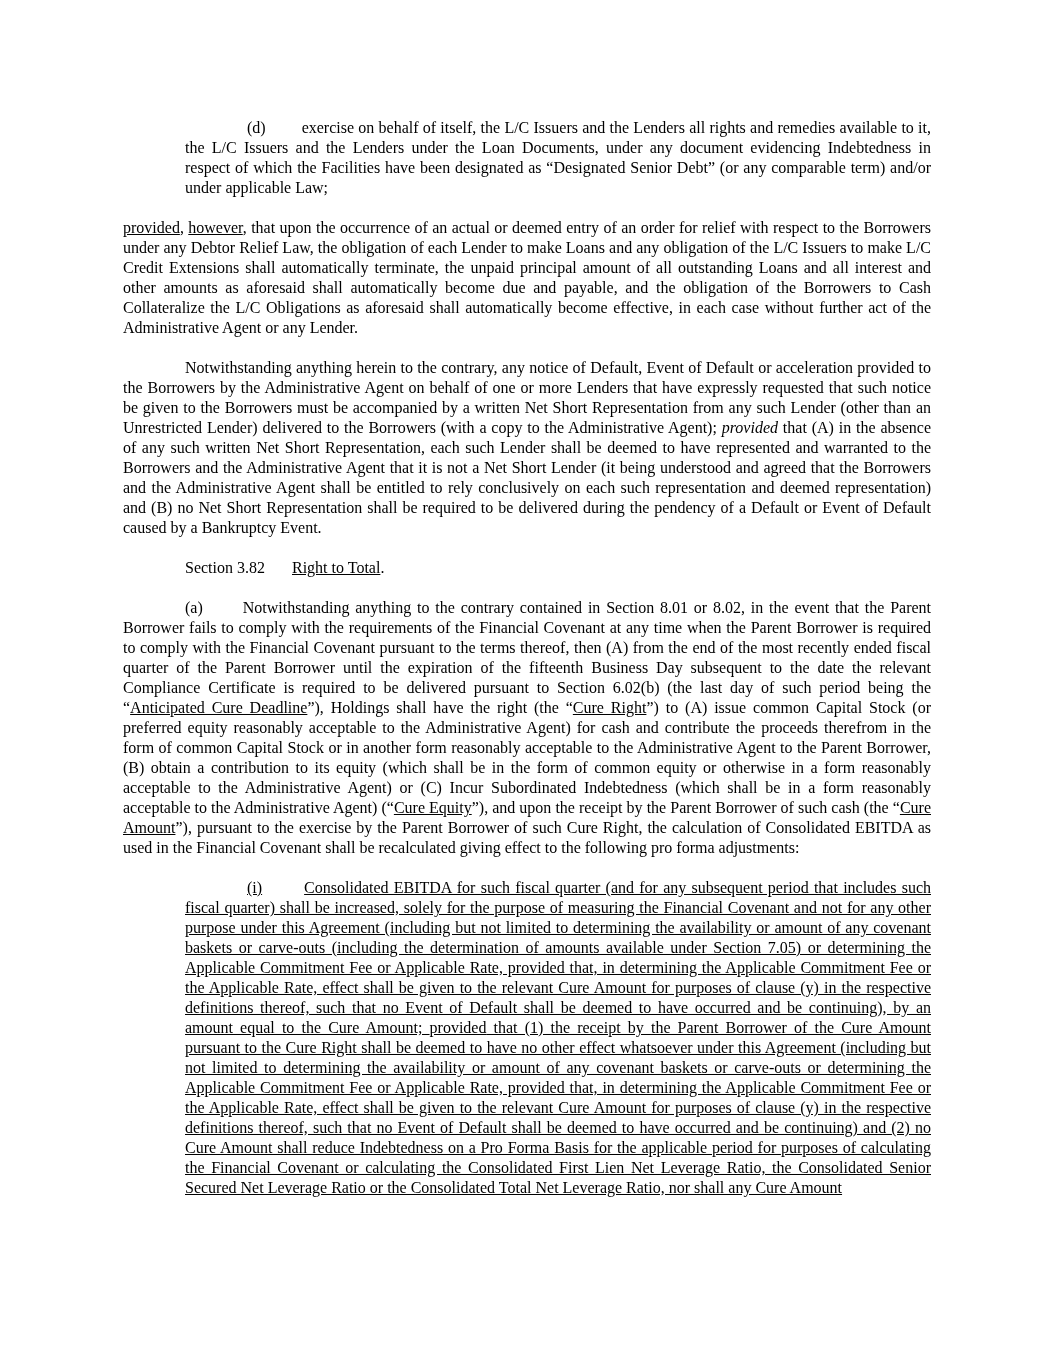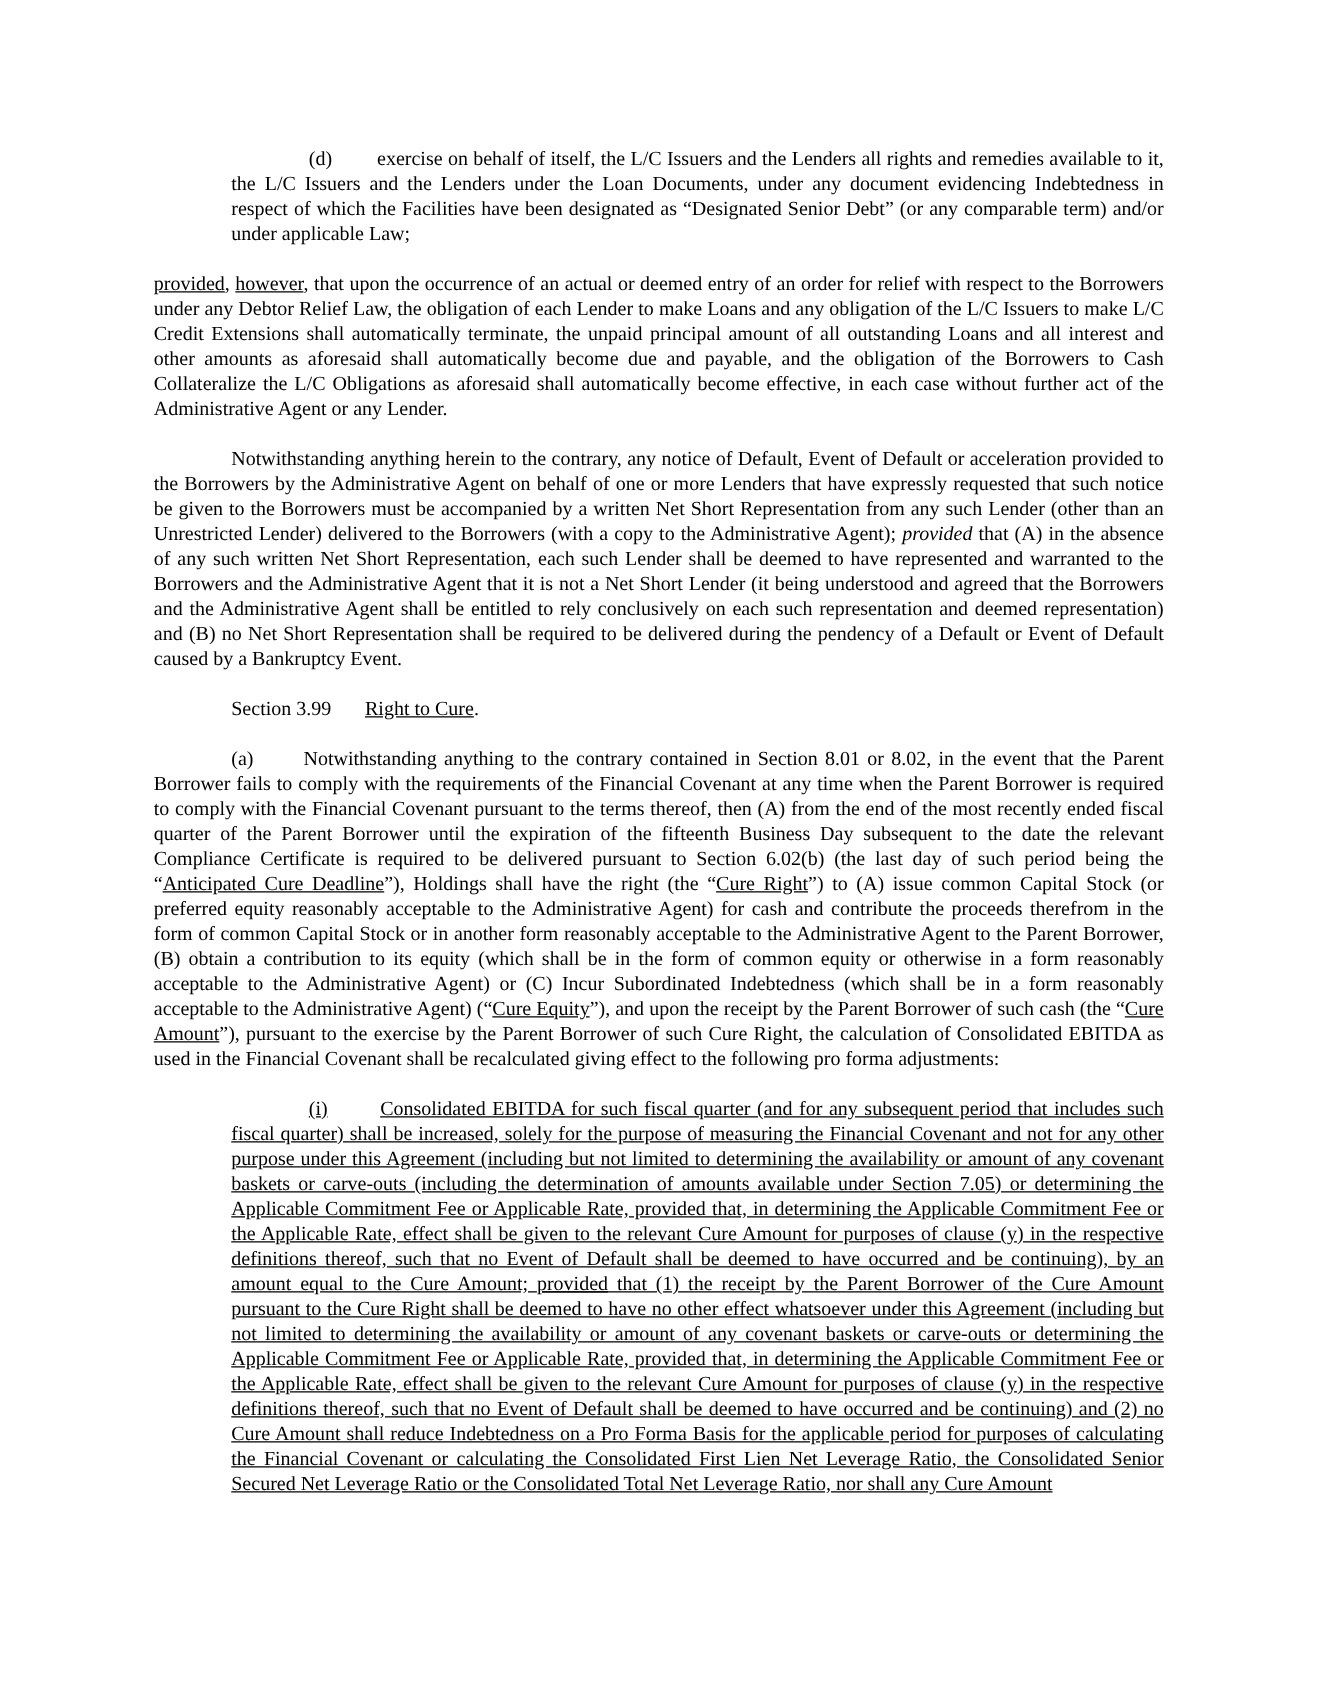--- a/index.html
+++ b/index.html
@@ -40,17 +40,17 @@
   .tab-spacer { display: inline-block; height: 1px; }
 </style>
 </head>
 <body>
 
 <div class="page">
   <div class="doc" id="doc-body">
       <p class="block indent-first"><span>(d)</span><span class="tab-spacer" style="width: 36px;"></span><span>exercise on behalf of itself, the L/C Issuers and the Lenders all rights and remedies available to it, the L/C Issuers and the Lenders under the Loan Documents, under any document evidencing Indebtedness in respect of which the Facilities have been designated as “Designated Senior Debt” (or any comparable term) and/or under applicable Law;</span></p>
       <p><span class="run-u">provided</span><span>, </span><span class="run-u">however</span><span>, that upon the occurrence of an actual or deemed entry of an order for relief with respect to the Borrowers under any Debtor Relief Law, the obligation of each Lender to make Loans and any obligation of the L/C Issuers to make L/C Credit Extensions shall automatically terminate, the unpaid principal amount of all outstanding Loans and all interest and other amounts as aforesaid shall automatically become due and payable, and the obligation of the Borrowers to Cash Collateralize the L/C Obligations as aforesaid shall automatically become effective, in each case without further act of the Administrative Agent or any Lender.</span></p>
       <p class="indent-first"><span>Notwithstanding anything herein to the contrary, any notice of Default, Event of Default or acceleration provided to the Borrowers by the Administrative Agent on behalf of one or more Lenders that have expressly requested that such notice be given to the Borrowers must be accompanied by a written Net Short Representation from any such Lender (other than an Unrestricted Lender) delivered to the Borrowers (with a copy to the Administrative Agent); </span><span class="run-i">provided</span><span> that (A) in the absence of any such written Net Short Representation, each such Lender shall be deemed to have represented and warranted to the Borrowers and the Administrative Agent that it is not a Net Short Lender (it being understood and agreed that the Borrowers and the Administrative Agent shall be entitled to rely conclusively on each such representation and deemed representation) and (B) no Net Short Representation shall be required to be delivered during the pendency of a Default or Event of Default caused by a Bankruptcy Event.</span></p>
-      <p class="indent-first"><span>Section 3.99</span><span class="tab-spacer" style="width: 27px;"></span><span class="run-u">Right to Cure</span><span>.</span></p>
+      <p class="indent-first"><span>Section 3.82</span><span class="tab-spacer" style="width: 27px;"></span><span class="run-u">Right to Total</span><span>.</span></p>
       <p class="indent-first"><span>(a)</span><span class="tab-spacer" style="width: 40px;"></span><span>Notwithstanding anything to the contrary contained in Section 8.01 or 8.02, in the event that the Parent Borrower fails to comply with the requirements of the Financial Covenant at any time when the Parent Borrower is required to comply with the Financial Covenant pursuant to the terms thereof, then (A) from the end of the most recently ended fiscal quarter of the Parent Borrower until the expiration of the fifteenth Business Day subsequent to the date the relevant Compliance Certificate is required to be delivered pursuant to Section 6.02(b) (the last day of such period being the “</span><span class="run-u">Anticipated Cure Deadline</span><span>”), Holdings shall have the right (the “</span><span class="run-u">Cure Right</span><span>”) to (A) issue common Capital Stock (or preferred equity reasonably acceptable to the Administrative Agent) for cash and contribute the proceeds therefrom in the form of common Capital Stock or in another form reasonably acceptable to the Administrative Agent to the Parent Borrower, (B) obtain a contribution to its equity (which shall be in the form of common equity or otherwise in a form reasonably acceptable to the Administrative Agent) or (C) Incur Subordinated Indebtedness (which shall be in a form reasonably acceptable to the Administrative Agent) (“</span><span class="run-u">Cure Equity</span><span>”), and upon the receipt by the Parent Borrower of such cash (the “</span><span class="run-u">Cure Amount</span><span>”), pursuant to the exercise by the Parent Borrower of such Cure Right, the calculation of Consolidated EBITDA as used in the Financial Covenant shall be recalculated giving effect to the following pro forma adjustments:</span></p>
       <p class="block indent-first"><span>(i)</span><span class="tab-spacer" style="width: 42px;"></span><span>Consolidated EBITDA for such fiscal quarter (and for any subsequent period that includes such fiscal quarter) shall be increased, solely for the purpose of measuring the Financial Covenant and not for any other purpose under this Agreement (including but not limited to determining the availability or amount of any covenant baskets or carve-outs (including the determination of amounts available under Section 7.05) or determining the Applicable Commitment Fee or Applicable Rate, provided that, in determining the Applicable Commitment Fee or the Applicable Rate, effect shall be given to the relevant Cure Amount for purposes of clause (y) in the respective definitions thereof, such that no Event of Default shall be deemed to have occurred and be continuing), by an amount equal to the Cure Amount; </span><span class="run-u">provided</span><span> that (1) the receipt by the Parent Borrower of the Cure Amount pursuant to the Cure Right shall be deemed to have no other effect whatsoever under this Agreement (including but not limited to determining the availability or amount of any covenant baskets or carve-outs or determining the Applicable Commitment Fee or Applicable Rate, provided that, in determining the Applicable Commitment Fee or the Applicable Rate, effect shall be given to the relevant Cure Amount for purposes of clause (y) in the respective definitions thereof, such that no Event of Default shall be deemed to have occurred and be continuing) and (2) no Cure Amount shall reduce Indebtedness on a Pro Forma Basis for the applicable period for purposes of calculating the Financial Covenant or calculating the Consolidated First Lien Net Leverage Ratio, the Consolidated Senior Secured Net Leverage Ratio or the Consolidated Total Net Leverage Ratio, nor shall any Cure Amount</span></p>
     </div>
 </div>
 
 </body></html>

